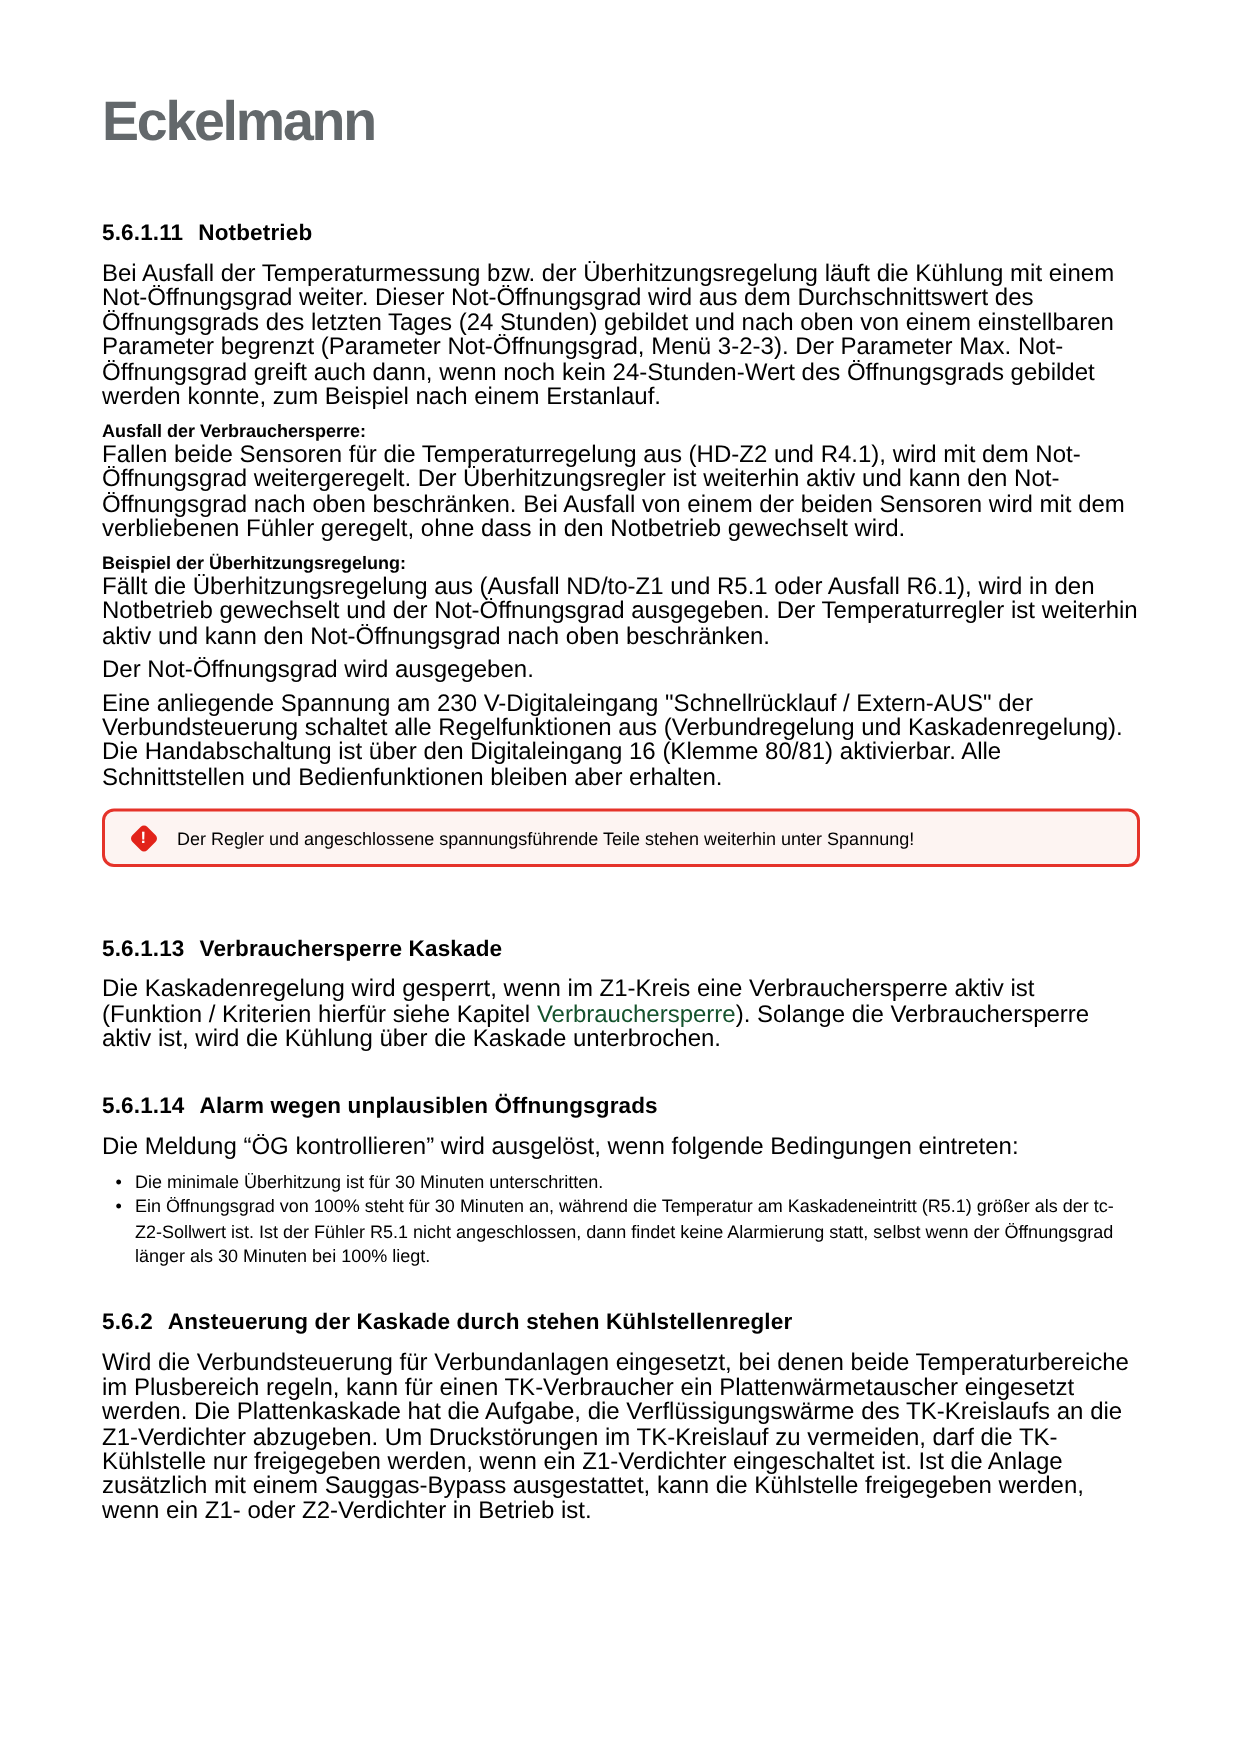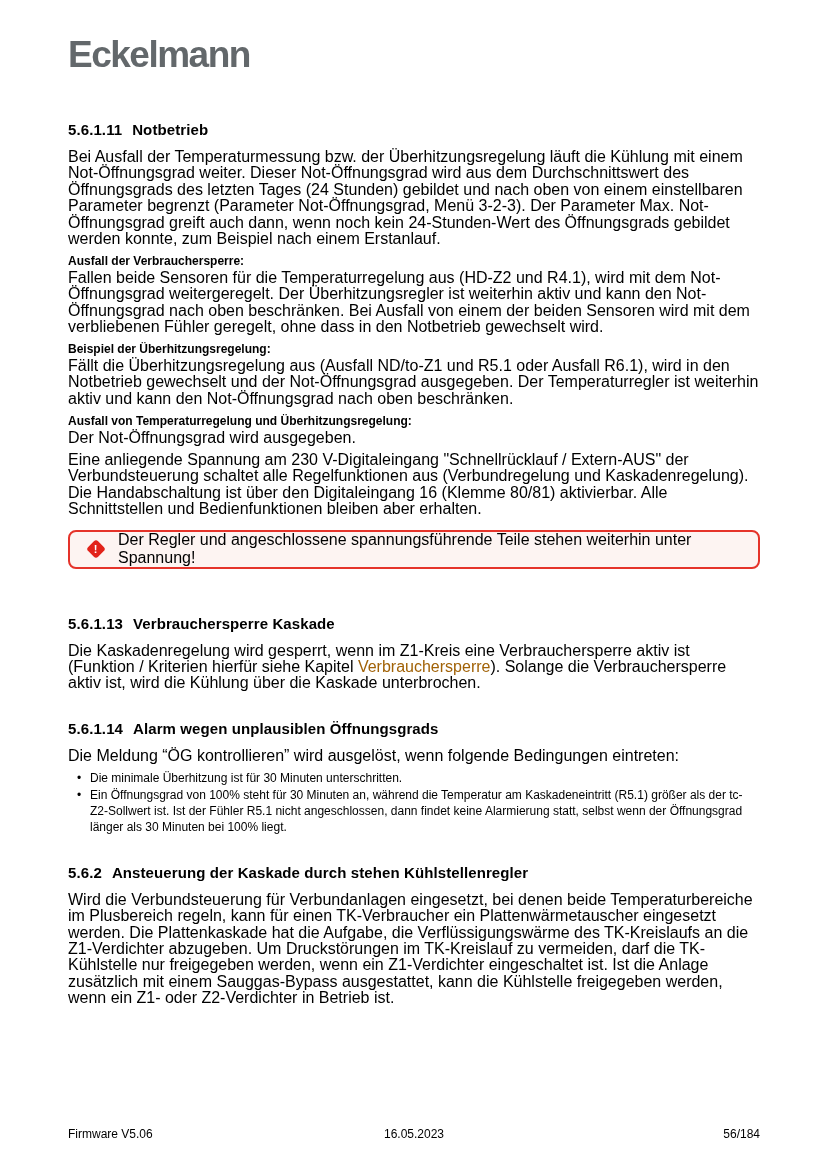--- a/index.html
+++ b/index.html
@@ -10,21 +10,21 @@
     width: 827px;
     height: 1169px;
     position: relative;
     overflow: hidden;
   }
   .page {
     width: 827px;
     height: 1169px;
     background: #ffffff;
     position: relative;
-    padding: 36px 67px 0 68px;
+    padding: 62px 67px 0 68px;
   }
   .logo {
     font-size: 37px;
     font-weight: 700;
     color: #63686b;
     letter-spacing: -1.5px;
     line-height: 1;
   }
   .content { width: 692px; }
   h2.sec-heading {
@@ -73,25 +73,25 @@
     flex: 0 0 auto;
   }
   .warning-icon span {
     transform: rotate(-45deg);
     color: #ffffff;
     font-size: 11px;
     font-weight: 700;
     line-height: 1;
   }
   .warning-text {
-    font-size: 16px;
+    font-size: 12px;
     margin-left: 15px;
   }
   a.doc-link {
-    color: #a16207;
+    color: #14532d;
     text-decoration: none;
     cursor: pointer;
   }
   ul.cond-list {
     list-style: none;
     margin: 2px 0 8px 0;
   }
   ul.cond-list li {
     font-size: 12px;
     line-height: 16.4px;
@@ -130,21 +130,20 @@
       <span class="sec-num">5.6.1.11</span><span>Notbetrieb</span>
     </h2>
     <p class="body-text">Bei Ausfall der Temperaturmessung bzw. der Überhitzungsregelung läuft die Kühlung mit einem Not-Öffnungsgrad weiter. Dieser Not-Öffnungsgrad wird aus dem Durchschnittswert des Öffnungsgrads des letzten Tages (24 Stunden) gebildet und nach oben von einem einstellbaren Parameter begrenzt (Parameter Not-Öffnungsgrad, Menü 3-2-3). Der Parameter Max. Not-Öffnungsgrad greift auch dann, wenn noch kein 24-Stunden-Wert des Öffnungsgrads gebildet werden konnte, zum Beispiel nach einem Erstanlauf.</p>
 
     <div class="sub-label">Ausfall der Verbrauchersperre:</div>
     <p class="body-text sub-body">Fallen beide Sensoren für die Temperaturregelung aus (HD-Z2 und R4.1), wird mit dem Not-Öffnungsgrad weitergeregelt. Der Überhitzungsregler ist weiterhin aktiv und kann den Not-Öffnungsgrad nach oben beschränken. Bei Ausfall von einem der beiden Sensoren wird mit dem verbliebenen Fühler geregelt, ohne dass in den Notbetrieb gewechselt wird.</p>
 
     <div class="sub-label">Beispiel der Überhitzungsregelung:</div>
     <p class="body-text sub-body">Fällt die Überhitzungsregelung aus (Ausfall ND/to-Z1 und R5.1 oder Ausfall R6.1), wird in den Notbetrieb gewechselt und der Not-Öffnungsgrad ausgegeben. Der Temperaturregler ist weiterhin aktiv und kann den Not-Öffnungsgrad nach oben beschränken.</p>
 
-    <div class="sub-label">Ausfall von Temperaturregelung und Überhitzungsregelung:</div>
     <p class="body-text sub-body">Der Not-Öffnungsgrad wird ausgegeben.</p>
 
     <p class="body-text">Eine anliegende Spannung am 230 V-Digitaleingang "Schnellrücklauf / Extern-AUS" der Verbundsteuerung schaltet alle Regelfunktionen aus (Verbundregelung und Kaskadenregelung). Die Handabschaltung ist über den Digitaleingang 16 (Klemme 80/81) aktivierbar. Alle Schnittstellen und Bedienfunktionen bleiben aber erhalten.</p>
 
     <div class="warning-box">
       <div class="warning-icon">
         <span>!</span>
       </div>
       <div class="warning-text">Der Regler und angeschlossene spannungsführende Teile stehen weiterhin unter Spannung!</div>
     </div>
@@ -164,19 +163,14 @@
       <li>Ein Öffnungsgrad von 100% steht für 30 Minuten an, während die Temperatur am Kaskadeneintritt (R5.1) größer als der tc-Z2-Sollwert ist. Ist der Fühler R5.1 nicht angeschlossen, dann findet keine Alarmierung statt, selbst wenn der Öffnungsgrad länger als 30 Minuten bei 100% liegt.</li>
     </ul>
 
     <h2 class="sec-heading">
       <span class="sec-num">5.6.2</span><span>Ansteuerung der Kaskade durch stehen Kühlstellenregler</span>
     </h2>
     <p class="body-text">Wird die Verbundsteuerung für Verbundanlagen eingesetzt, bei denen beide Temperaturbereiche im Plusbereich regeln, kann für einen TK-Verbraucher ein Plattenwärmetauscher eingesetzt werden. Die Plattenkaskade hat die Aufgabe, die Verflüssigungswärme des TK-Kreislaufs an die Z1-Verdichter abzugeben. Um Druckstörungen im TK-Kreislauf zu vermeiden, darf die TK-Kühlstelle nur freigegeben werden, wenn ein Z1-Verdichter eingeschaltet ist. Ist die Anlage zusätzlich mit einem Sauggas-Bypass ausgestattet, kann die Kühlstelle freigegeben werden, wenn ein Z1- oder Z2-Verdichter in Betrieb ist.</p>
 
   </div>
 
-  <div class="footer">
-    <div class="f-left">Firmware V5.06</div>
-    <div class="f-center">16.05.2023</div>
-    <div class="f-right">56/184</div>
-  </div>
 
 </div>
 
 </body></html>

